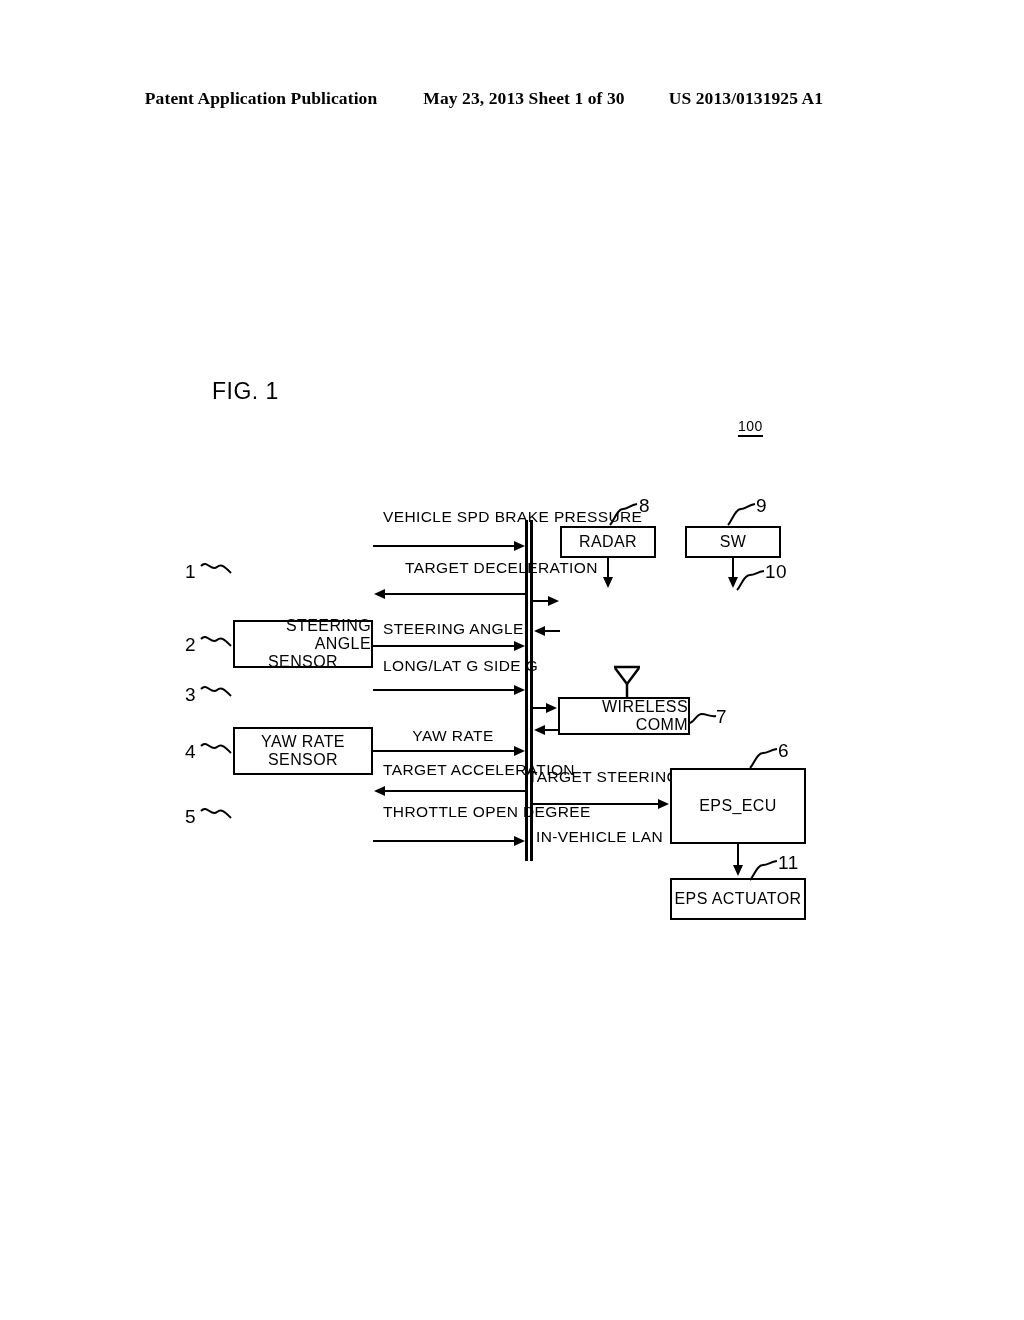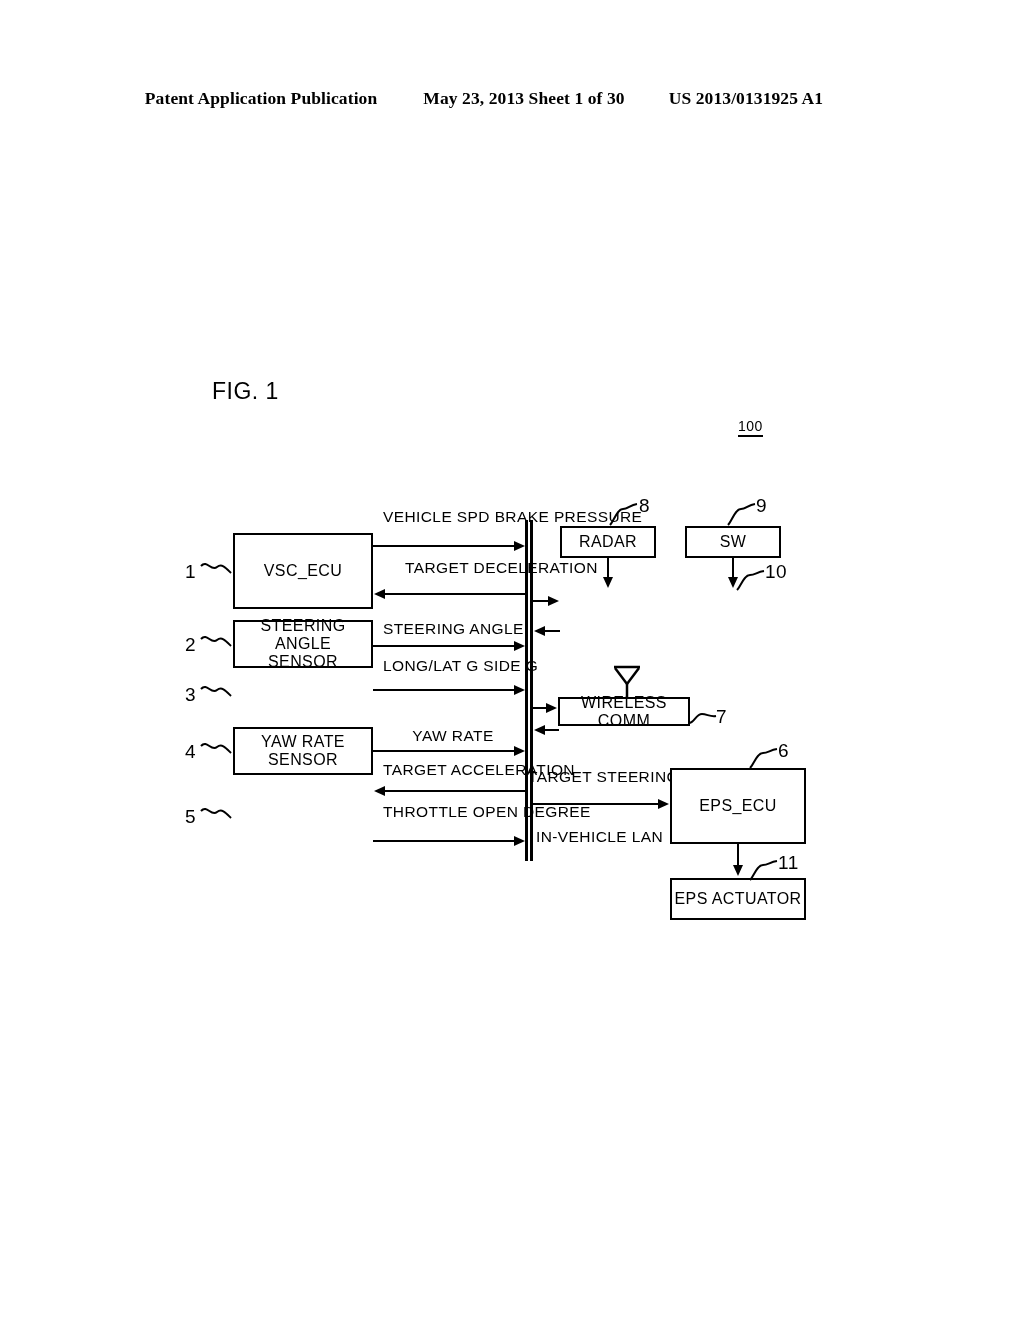--- a/index.html
+++ b/index.html
@@ -23,21 +23,21 @@
             font-size:23px;font-weight:500;letter-spacing:.5px;
             font-family:"Liberation Sans", sans-serif;margin-left:9px;}
 
   #sysnum{position:absolute;left:738px;top:418px;
           font-size:14px;border-bottom:2px solid #000;
           padding-bottom:1px;letter-spacing:.5px;}
 
   
   .bx{position:absolute;border:2px solid #000;background:#fff;
       display:flex;align-items:center;justify-content:center;
-      text-align:center;line-height:1.12;letter-spacing:.4px;
+      text-align:right;line-height:1.12;letter-spacing:.4px;
       font-size:16px;box-sizing:border-box;}
   .bx span{display:block;}
 
   
   .refL{position:absolute;font-size:19px;letter-spacing:.5px;}
   
   .refT{position:absolute;font-size:19px;letter-spacing:.5px;}
 
   
   .sig{position:absolute;font-size:15.5px;text-align:center;
@@ -73,23 +73,20 @@
   <span class="h-pub">Patent Application Publication</span>
   <span class="h-date">May 23, 2013  Sheet 1 of 30</span>
   <span class="h-num">US 2013/0131925 A1</span>
 </div>
 
 <div id="fig">
 
   <div id="figtitle">FIG. 1</div>
   <div id="sysnum">100</div>
 
-  <div class="bx" style="left:233px;top:533px;width:140px;height:76px;">
-    <span>VSC_ECU</span>
-  </div>
 
   <div class="bx" style="left:233px;top:620px;width:140px;height:48px;flex-direction:column;">
     <span>STEERING ANGLE</span>
     <span>SENSOR</span>
   </div>
 
 
   <div class="bx" style="left:233px;top:727px;width:140px;height:48px;flex-direction:column;">
     <span>YAW RATE</span>
     <span>SENSOR</span>
@@ -201,21 +198,21 @@
   <div class="refT" style="left:756px;top:495px;">9</div>
   <svg class="sq" style="left:726px;top:503px;" width="32" height="24">
       <path d="M2,22 C6,18 9,6 15,6 C20,6 22,2 29,1" fill="none" stroke="#000" stroke-width="2"></path>
     </svg>
 
   <div class="refT" style="left:765px;top:561px;">10</div>
   <svg class="sq" style="left:735px;top:570px;" width="32" height="22">
       <path d="M2,20 C6,16 9,5 15,5 C20,5 22,2 29,1" fill="none" stroke="#000" stroke-width="2"></path>
     </svg>
 
-  <div class="bx" style="left:558px;top:697px;width:132px;height:29px;">
+  <div class="bx" style="left:558px;top:697px;width:132px;height:38px;">
     <span>WIRELESS COMM</span>
   </div>
   <div class="refT" style="left:716px;top:706px;">7</div>
   <svg class="sq" style="left:688px;top:710px;" width="30" height="18">
       <path d="M1,13 C6,13 8,4 14,4 C19,4 22,7 28,6" fill="none" stroke="#000" stroke-width="2"></path>
     </svg>
 
   <svg class="ant" style="left:610px;top:664px;" width="34" height="36">
     <line x1="4" y1="3" x2="30" y2="3" stroke="#000" stroke-width="2.5"></line>
     <path d="M5,4 L17,20 L29,4" fill="none" stroke="#000" stroke-width="2.5"></path>

